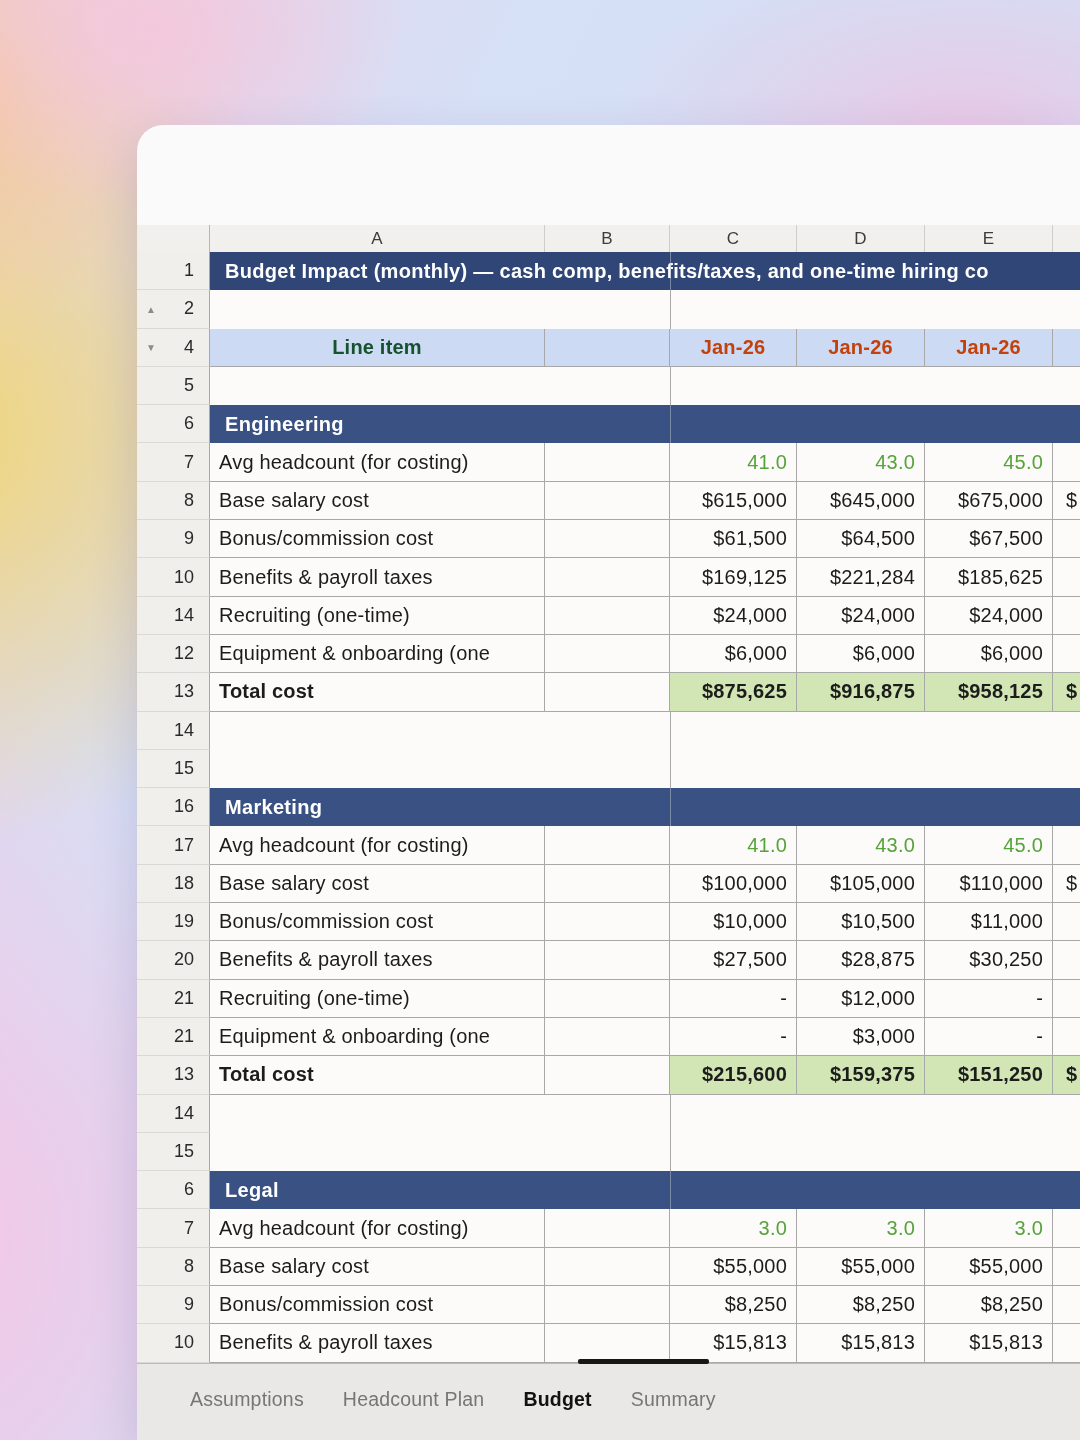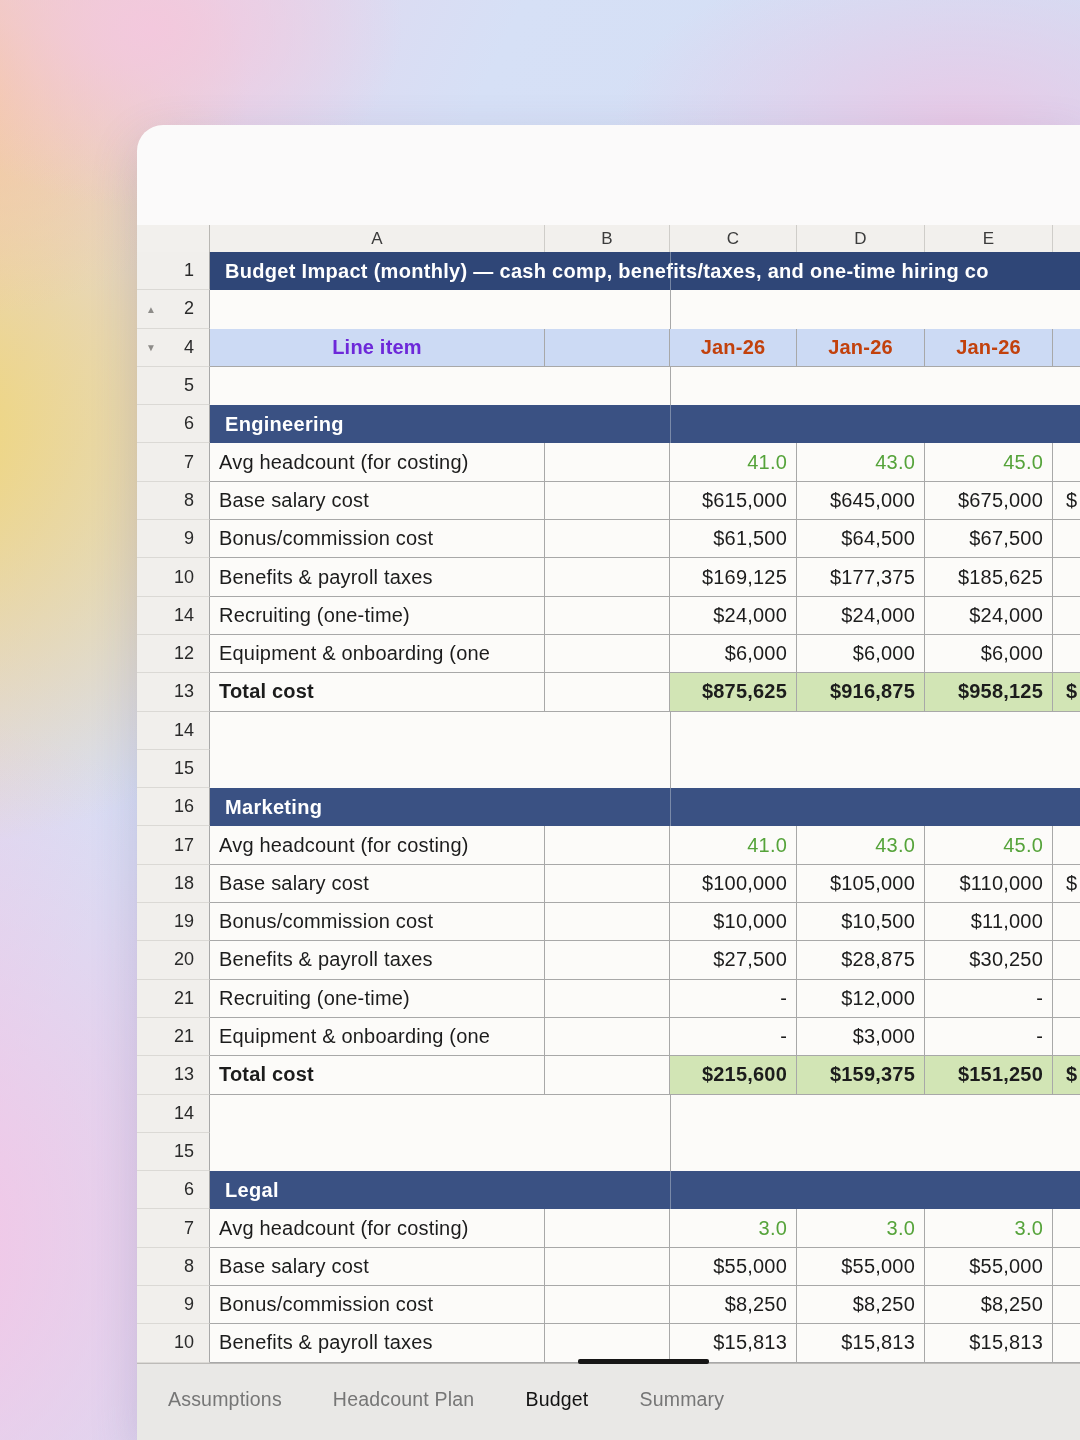--- a/index.html
+++ b/index.html
@@ -63,32 +63,32 @@
   .cell.a { width:335px; flex:0 0 335px; padding-left:9px; }
   .cell.b { width:125px; flex:0 0 125px; }
   .cell.c { width:127px; flex:0 0 127px; }
   .cell.d { width:128px; flex:0 0 128px; }
   .cell.e { width:128px; flex:0 0 128px; }
   .cell.f { flex:1; border-right:none; }
   .cell.num { justify-content:flex-end; padding-right:9px; }
   .cell.fcol { justify-content:flex-start; padding-left:13px; }
   .cell.green { color:#55a33a; }
   .cell.hdr { background:#ccdaf4; }
-  .cell.hdr-label { justify-content:center; font-weight:700; color:#6d28d9; padding-left:0; }
+  .cell.hdr-label { justify-content:center; font-weight:700; color:#14532d; padding-left:0; }
   .cell.month { justify-content:center; font-weight:700; color:#c2410c; }
   .cell.totalv { background:#d2e5b5; font-weight:700; }
   .cell.bold { font-weight:700; }
   
   .tabbar {
     position:absolute; left:0; right:0; top:1238px; bottom:0;
     background:#e9e8e6; border-top:1px solid #bdbbb8;
-    display:flex; align-items:flex-start; padding:24px 0 0 31px; gap:51px;
+    display:flex; align-items:flex-start; padding:24px 0 0 53px; gap:39px;
   }
   .tab { font-size:19.5px; color:#767676; font-weight:500; letter-spacing:0.2px; }
-  .tab.active { color:#121212; font-weight:400; }
+  .tab.active { color:#121212; font-weight:700; }
   .tab-indicator {
     position:absolute; left:441px; top:1234px; width:131px; height:5px;
     background:#161616; border-radius:2px; z-index:3;
   }
 </style>
 </head>
 <body>
 
 <div class="card">
 
@@ -174,21 +174,21 @@
             <div class="cell e num">$67,500</div>
             <div class="cell f fcol"></div>
           </div>
         </div>
         <div class="row">
           <div class="rownum">10</div>
           <div class="content">
             <div class="cell a">Benefits &amp; payroll taxes</div>
             <div class="cell b"></div>
             <div class="cell c num">$169,125</div>
-            <div class="cell d num">$177,375</div>
+            <div class="cell d num">$221,284</div>
             <div class="cell e num">$185,625</div>
             <div class="cell f fcol"></div>
           </div>
         </div>
         <div class="row">
           <div class="rownum">14</div>
           <div class="content">
             <div class="cell a">Recruiting (one-time)</div>
             <div class="cell b"></div>
             <div class="cell c num">$24,000</div>

